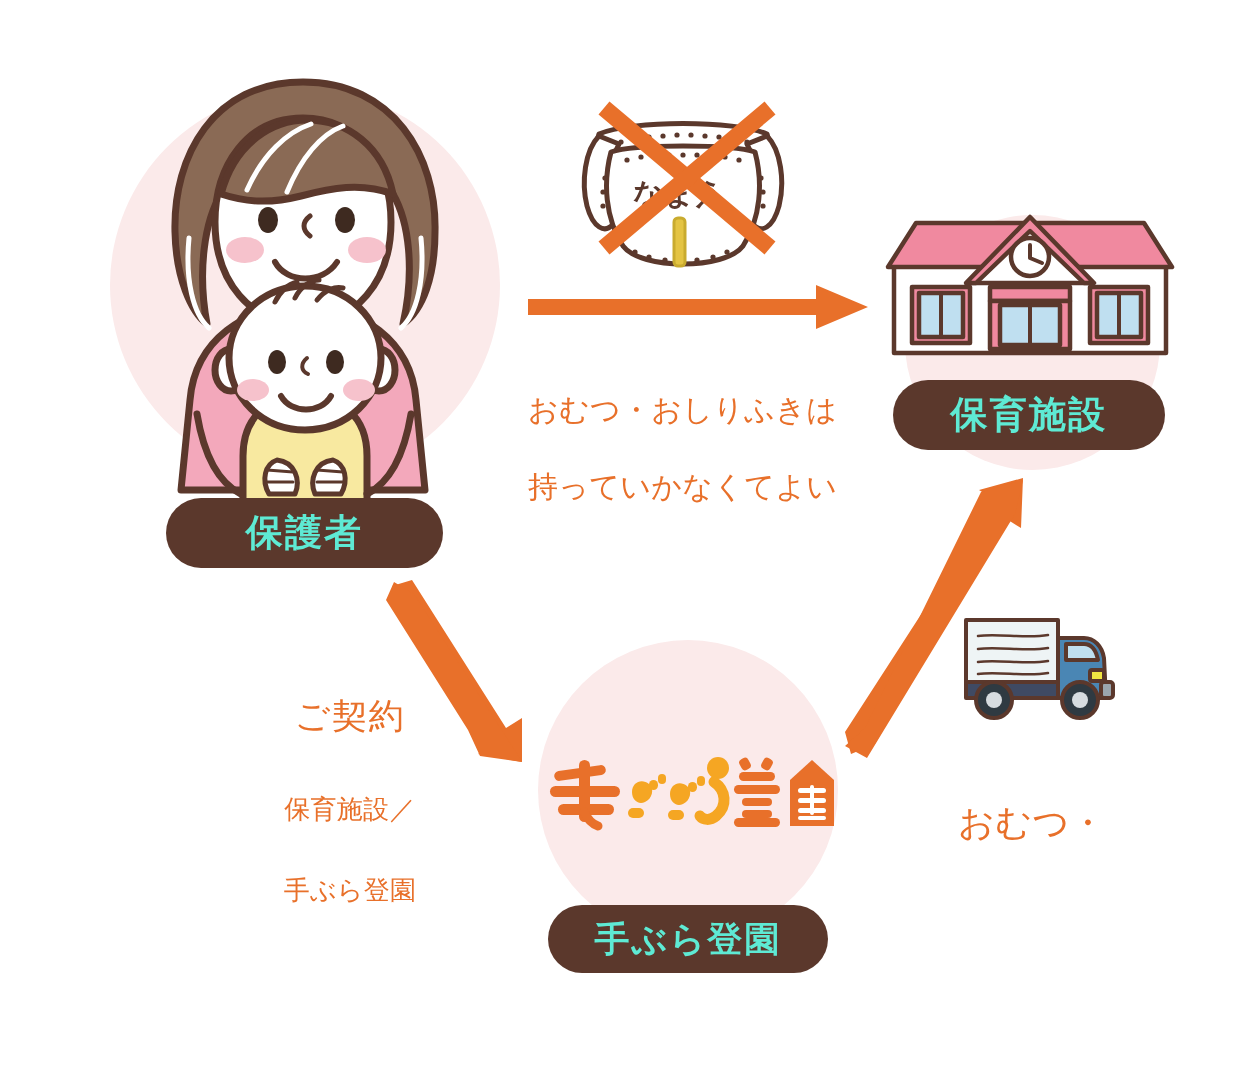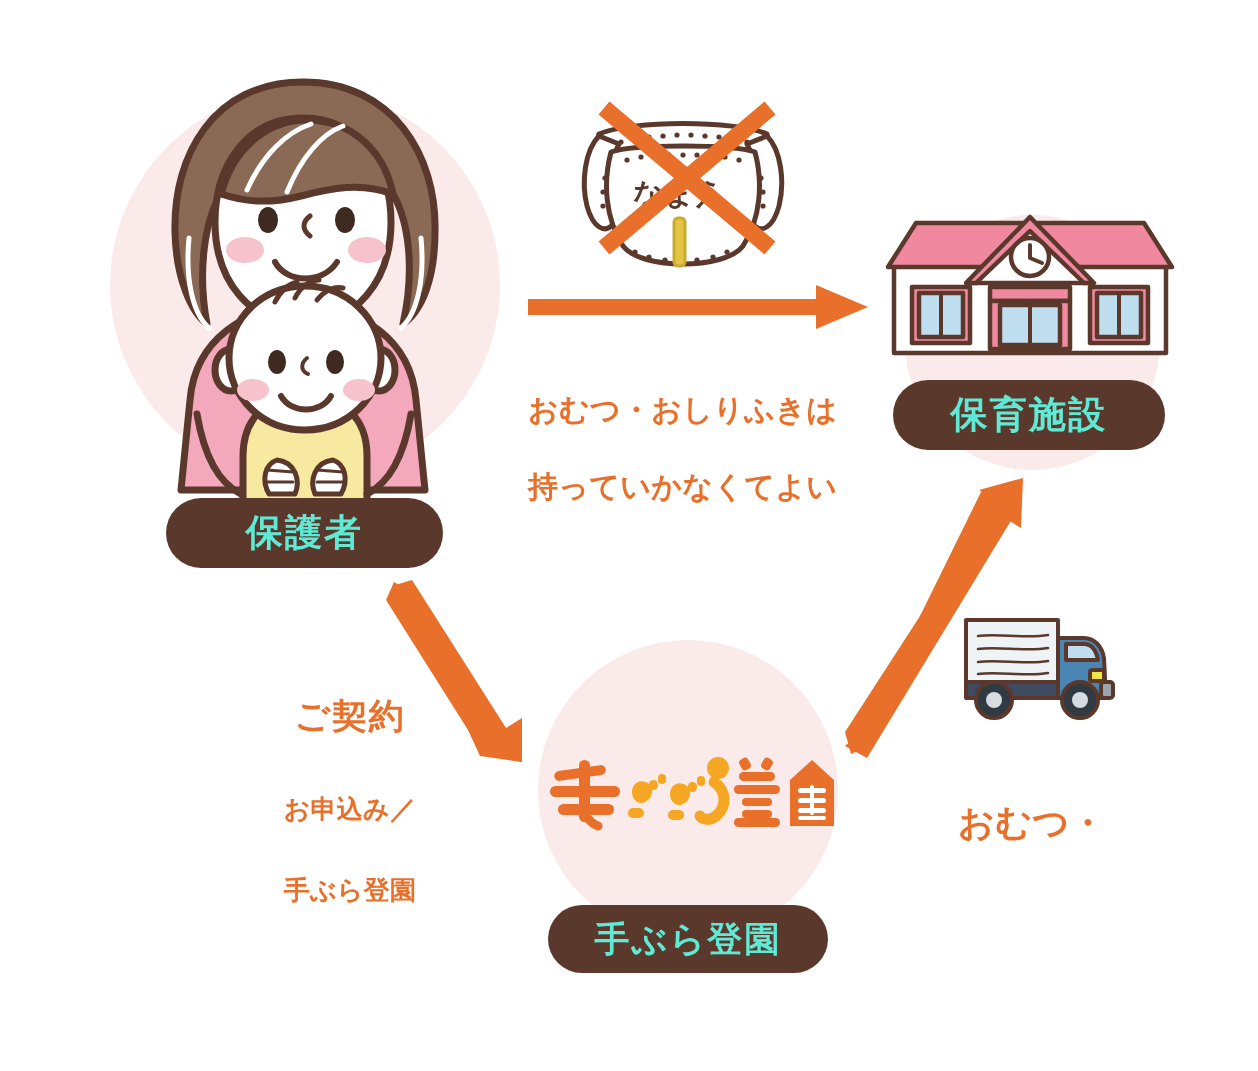--- a/index.html
+++ b/index.html
@@ -25,21 +25,21 @@
     display:flex;align-items:center;justify-content:center;
     font-weight:700;
     letter-spacing:.06em;
     white-space:nowrap;
     box-sizing:border-box;
   }
 
   
   .cap{
     color:#e8702a;
-    font-weight:700;
+    font-weight:400;
     line-height:1.28;
     white-space:pre-line;
     letter-spacing:.01em;
   }
   .cap-top{font-size:30px;text-align:left;}
   .cap-contract-title{font-size:35px;text-align:center;letter-spacing:.05em;margin-top:34px;}
   .cap-contract-sub{font-size:26px;text-align:center;line-height:1.55;margin-top:10px;}
   .cap-delivery{font-size:36px;text-align:left;line-height:1.45;}
 
   
@@ -254,21 +254,21 @@
   <div class="abs" style="left:370px;top:580px;width:170px;height:185px;">
     <svg width="170" height="185" viewBox="0 0 170 185">
       <path d="M22 6 L42 0 L136 148 L152 138 L152 182 L108 174 L124 164 L30 16 Z" fill="#e8702a"></path>
       <path d="M24 2 L44 14 L146 172 L152 182 L110 176 L98 150 L16 20 Z" fill="#e8702a"></path>
     </svg>
   </div>
 
   <div class="abs" style="left:235px;top:660px;width:230px;">
     <div class="cap cap-contract-title">ご契約</div>
     <div class="cap cap-contract-sub">
-      <div>お申込み／</div>
+      <div>保育施設／</div>
       <div>手ぶら登園</div>
     </div>
   </div>
 
   <div class="abs logo-wrap" style="left:548px;top:752px;width:280px;height:78px;">
     <svg width="280" height="78" viewBox="0 0 280 78">
 
       <g fill="#e8702a">
         <rect x="6" y="16" width="52" height="10" rx="5" transform="rotate(-8 32 21)"></rect>
         <rect x="2" y="34" width="70" height="11" rx="5.5"></rect>

